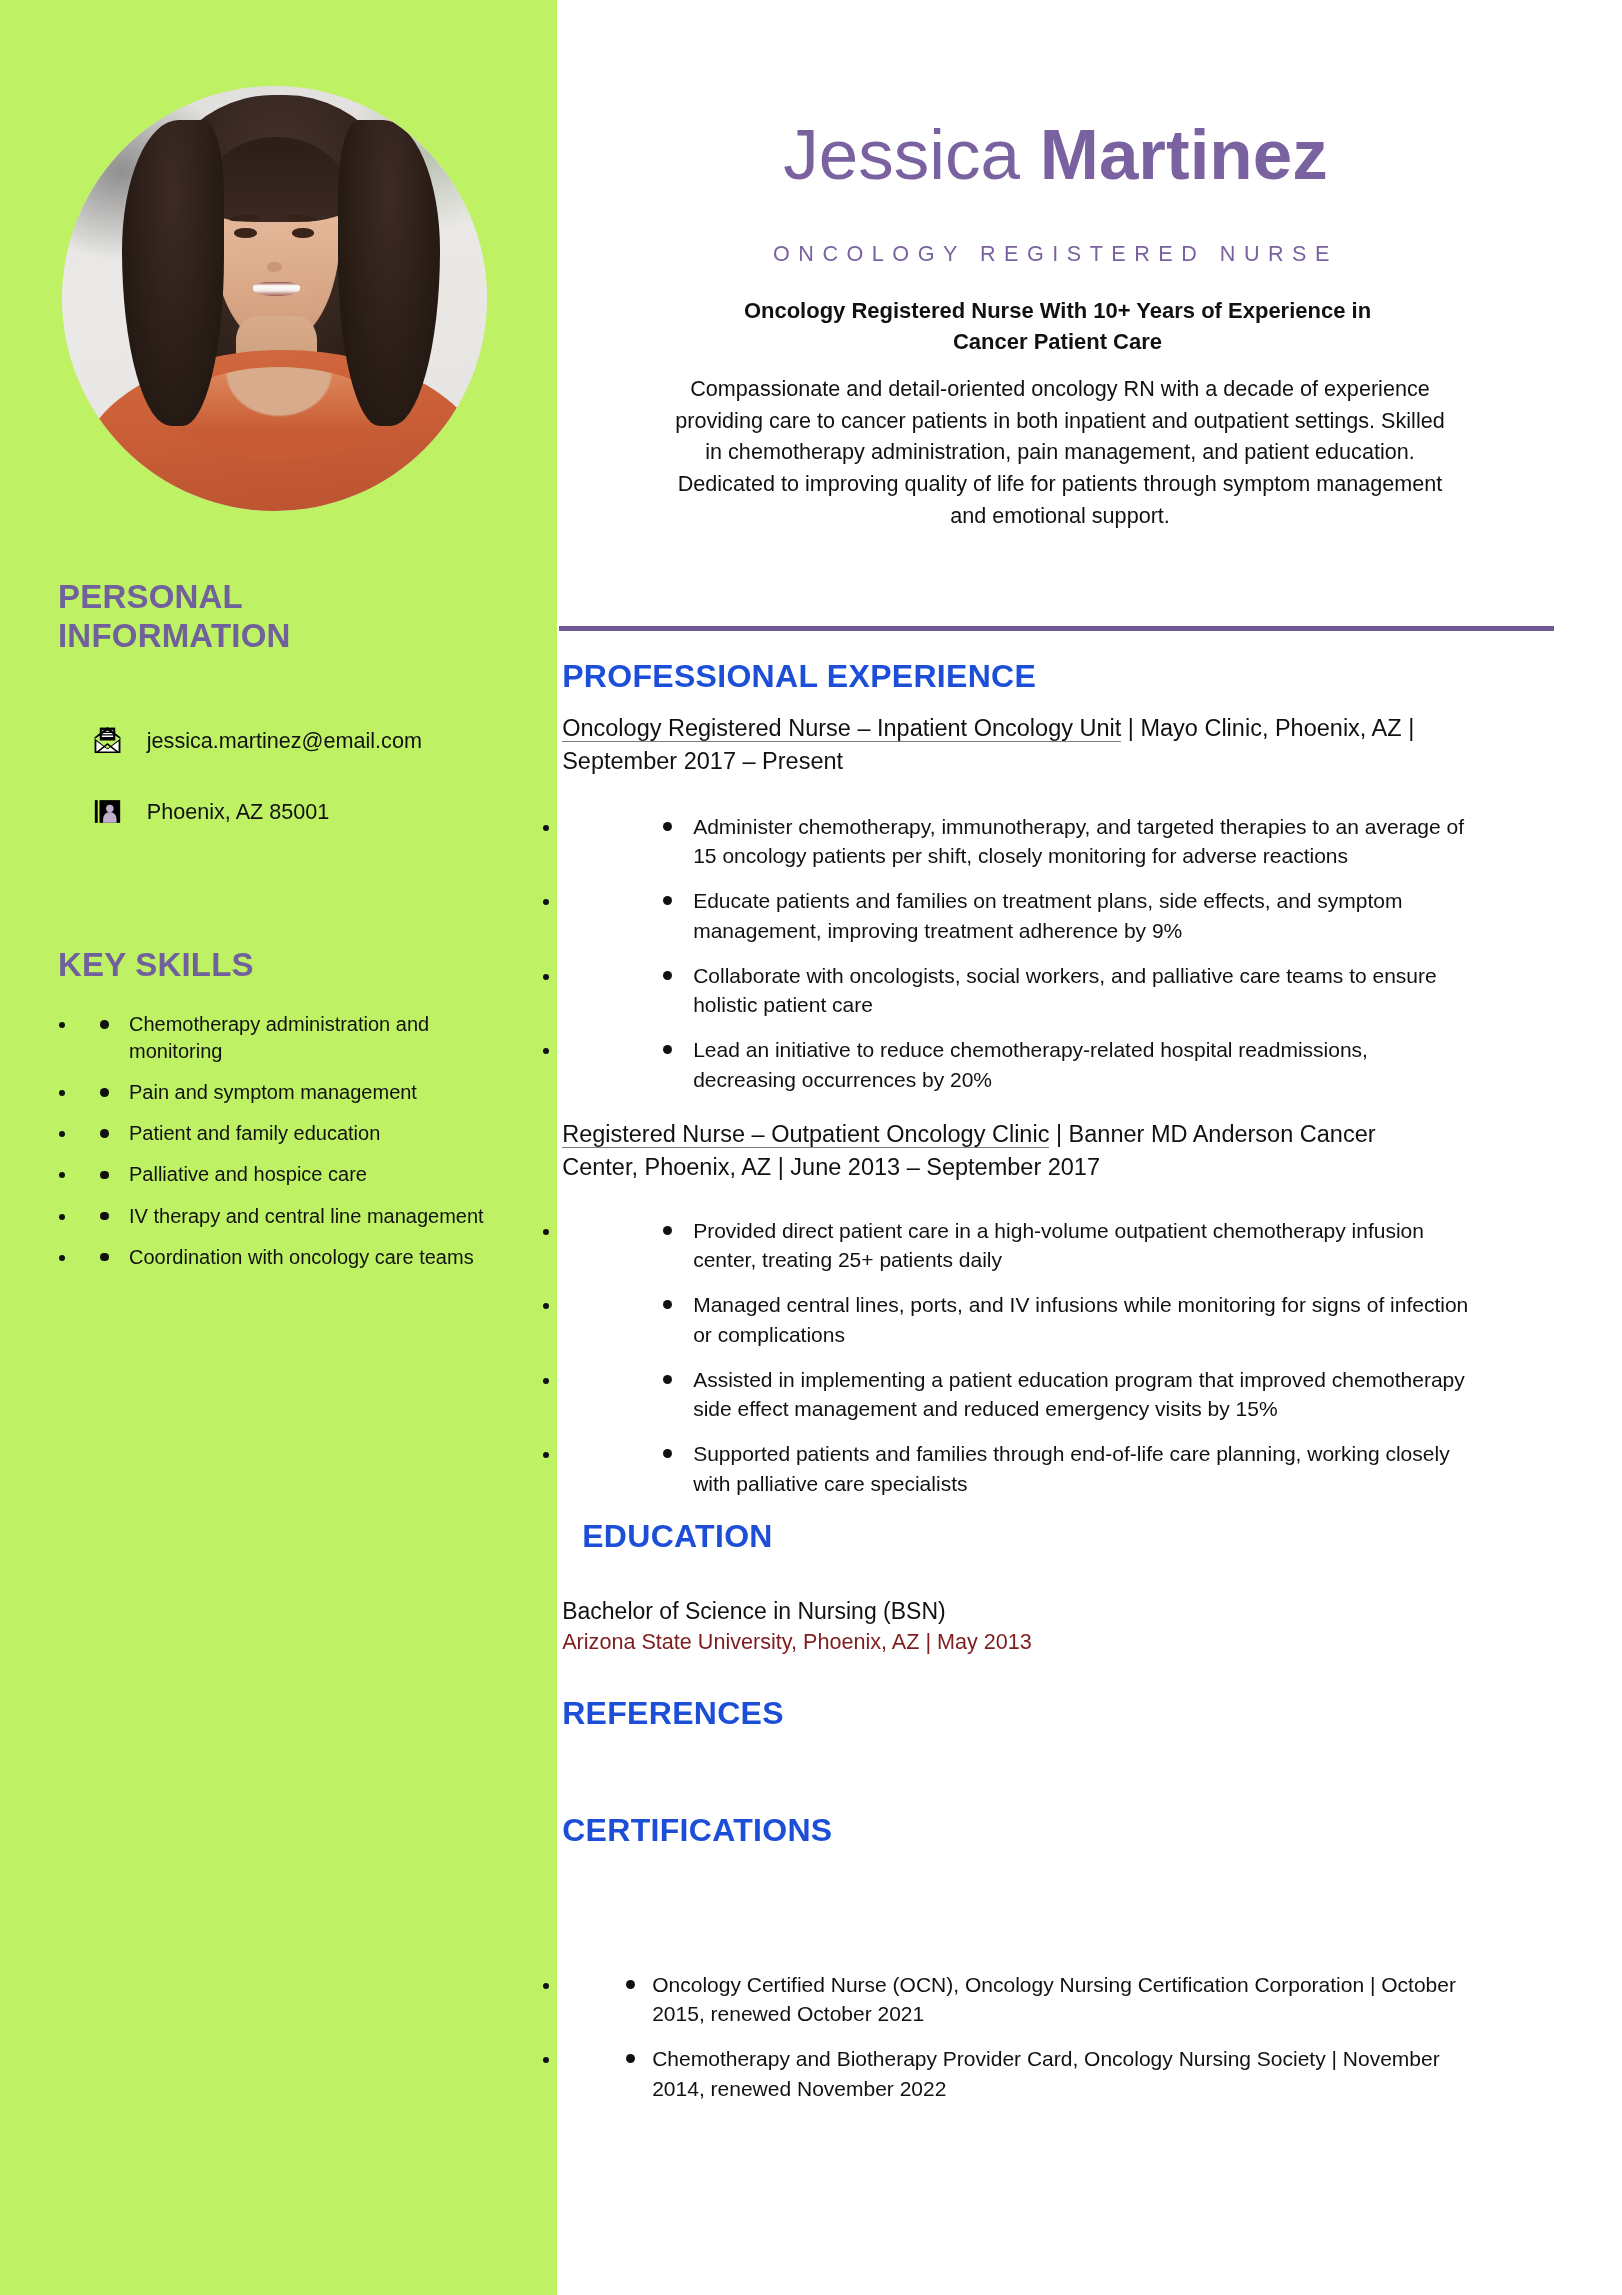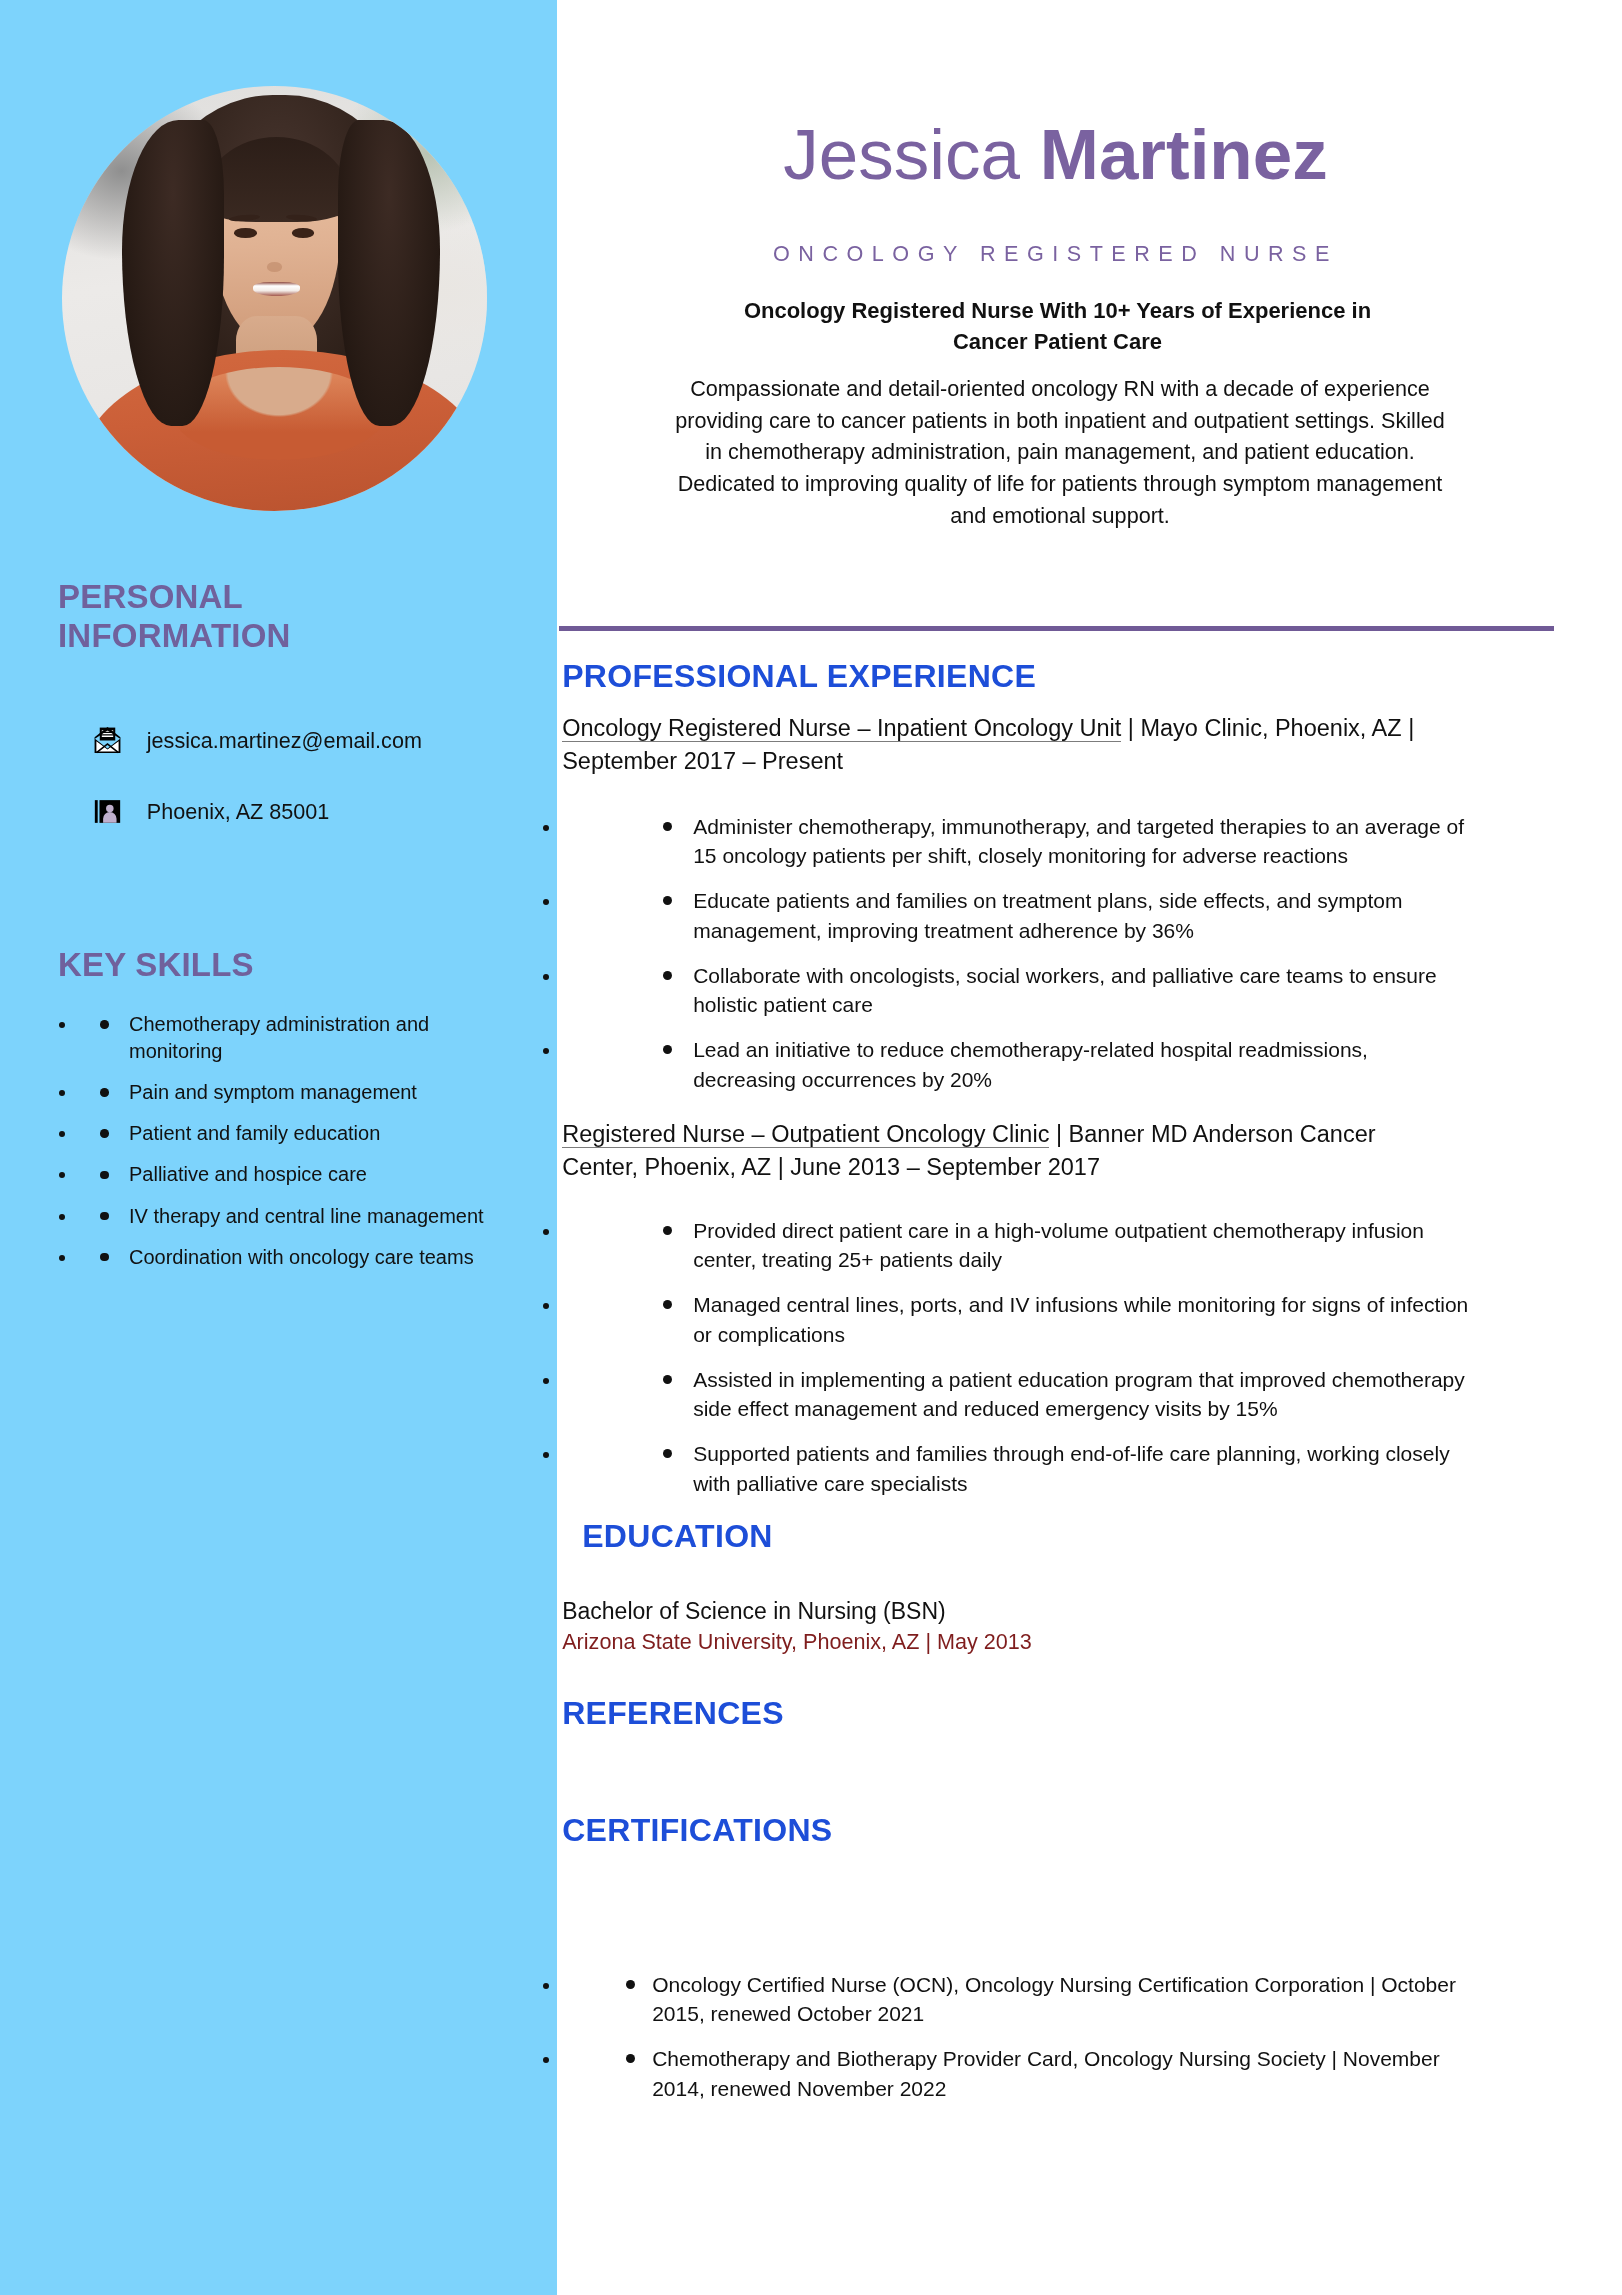--- a/index.html
+++ b/index.html
@@ -19,21 +19,21 @@
     background: #ffffff;
     overflow: hidden;
   }
 
   
   .sidebar {
     position: absolute;
     left: 0; top: 0;
     width: 557px;
     height: 2295px;
-    background: #7dd3fc;
+    background: #bef264;
   }
 
   .photo-wrap {
     position: absolute;
     left: 62px;
     top: 86px;
     width: 425px;
     height: 425px;
     border-radius: 50%;
     overflow: hidden;
@@ -406,21 +406,21 @@
     <div class="hrule"></div>
 
     <h2 class="sec-title" style="top:658px;">PROFESSIONAL EXPERIENCE</h2>
 
     <div class="job-head" style="top:712px;">
       <span class="title">Oncology Registered Nurse – Inpatient Oncology Unit</span><span> | Mayo Clinic, Phoenix, AZ | September 2017 – Present</span>
     </div>
 
     <ul class="bullets" style="top:812px;">
       <li class="bullet">Administer chemotherapy, immunotherapy, and targeted therapies to an average of 15 oncology patients per shift, closely monitoring for adverse reactions</li>
-      <li class="bullet">Educate patients and families on treatment plans, side effects, and symptom management, improving treatment adherence by 36%</li>
+      <li class="bullet">Educate patients and families on treatment plans, side effects, and symptom management, improving treatment adherence by 9%</li>
       <li class="bullet">Collaborate with oncologists, social workers, and palliative care teams to ensure holistic patient care</li>
       <li class="bullet">Lead an initiative to reduce chemotherapy-related hospital readmissions, decreasing occurrences by 20%</li>
     </ul>
 
     <div class="job-head" style="top:1118px;">
       <span class="title">Registered Nurse – Outpatient Oncology Clinic</span><span> | Banner MD Anderson Cancer Center, Phoenix, AZ | June 2013 – September 2017</span>
     </div>
 
     <ul class="bullets" style="top:1216px;">
       <li class="bullet">Provided direct patient care in a high-volume outpatient chemotherapy infusion center, treating 25+ patients daily</li>

